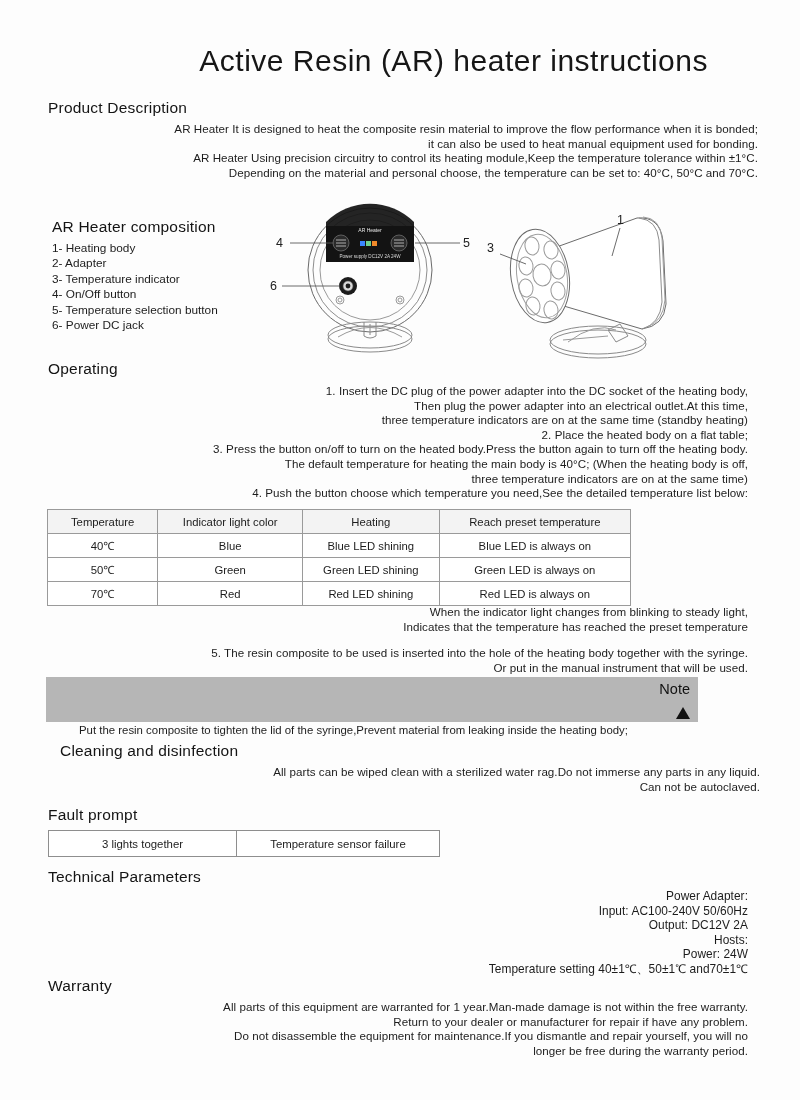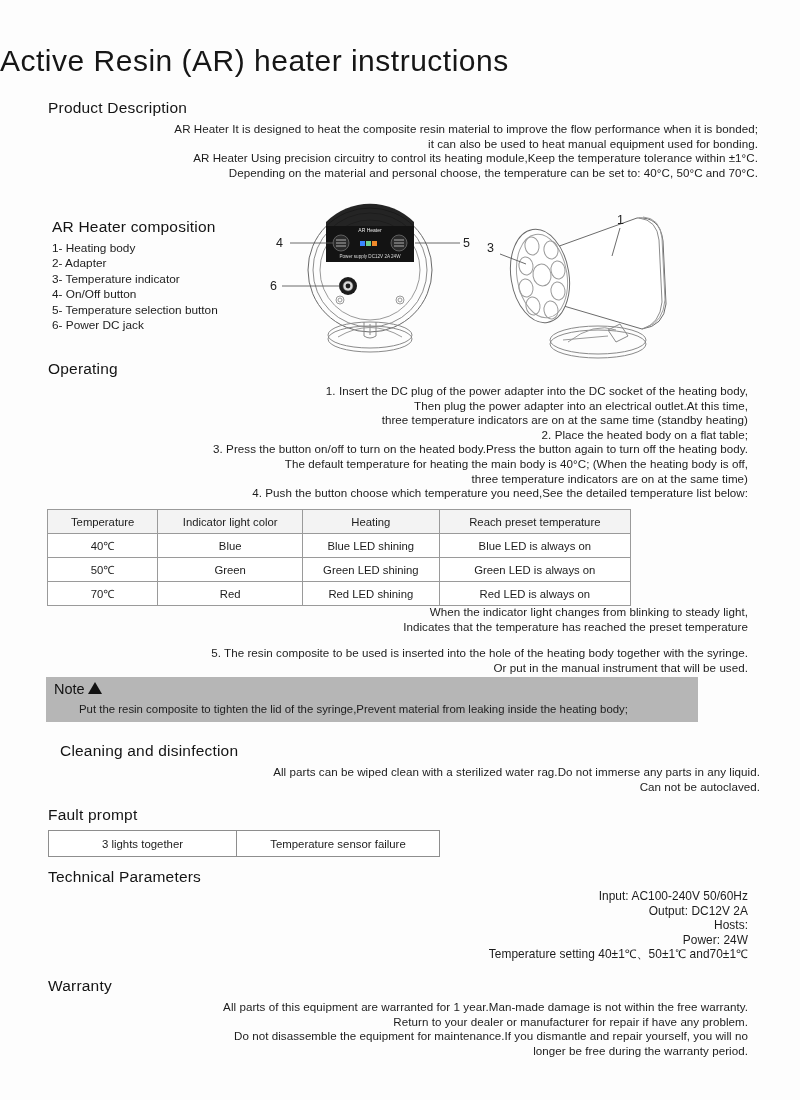--- a/index.html
+++ b/index.html
@@ -19,21 +19,21 @@
     position: absolute;
     inset: 0;
     background: #fdfdfd;
   }
   
   .doc-title {
     position: absolute;
     top: 44px;
     left: 0;
     width: 708px;
-    text-align: left;
+    text-align: right;
     font-size: 30px;
     font-weight: 400;
     letter-spacing: 0.5px;
     color: #161616;
   }
   
   .h2 {
     font-size: 15.5px;
     font-weight: 400;
     color: #141414;
@@ -118,23 +118,24 @@
     width: 652px;
     height: 45px;
     background: #b6b6b6;
     padding: 4px 8px 0 8px;
     box-sizing: border-box;
   }
   #note-box .note-head {
     font-size: 14.5px;
     color: #111;
     display: flex;
-    align-items: flex-start;
-    gap: 3px;
+    align-items: flex-end;
+    gap: 9px;
     line-height: 16px;
+    flex-direction: column;
   }
   .warn-tri {
     display: inline-block;
     width: 0; height: 0;
     border-left: 7px solid transparent;
     border-right: 7px solid transparent;
     border-bottom: 12px solid #111;
     position: relative;
     top: 1px;
   }
@@ -383,20 +384,21 @@
           <td class="f0">3 lights together</td>
           <td class="f1">Temperature sensor failure</td>
         </tr>
       </tbody>
     </table>
   </div>
 
   <div id="technical">
     <div class="h2">Technical Parameters</div>
     <div class="body-text">
+      <div>Power Adapter:</div>
       <div>Input:  AC100-240V    50/60Hz</div>
       <div>Output:  DC12V  2A</div>
       <div>Hosts:</div>
       <div>Power:  24W</div>
       <div>Temperature setting  40±1℃、50±1℃ and70±1℃</div>
     </div>
   </div>
 
   <div id="warranty">
     <div class="h2">Warranty</div>

